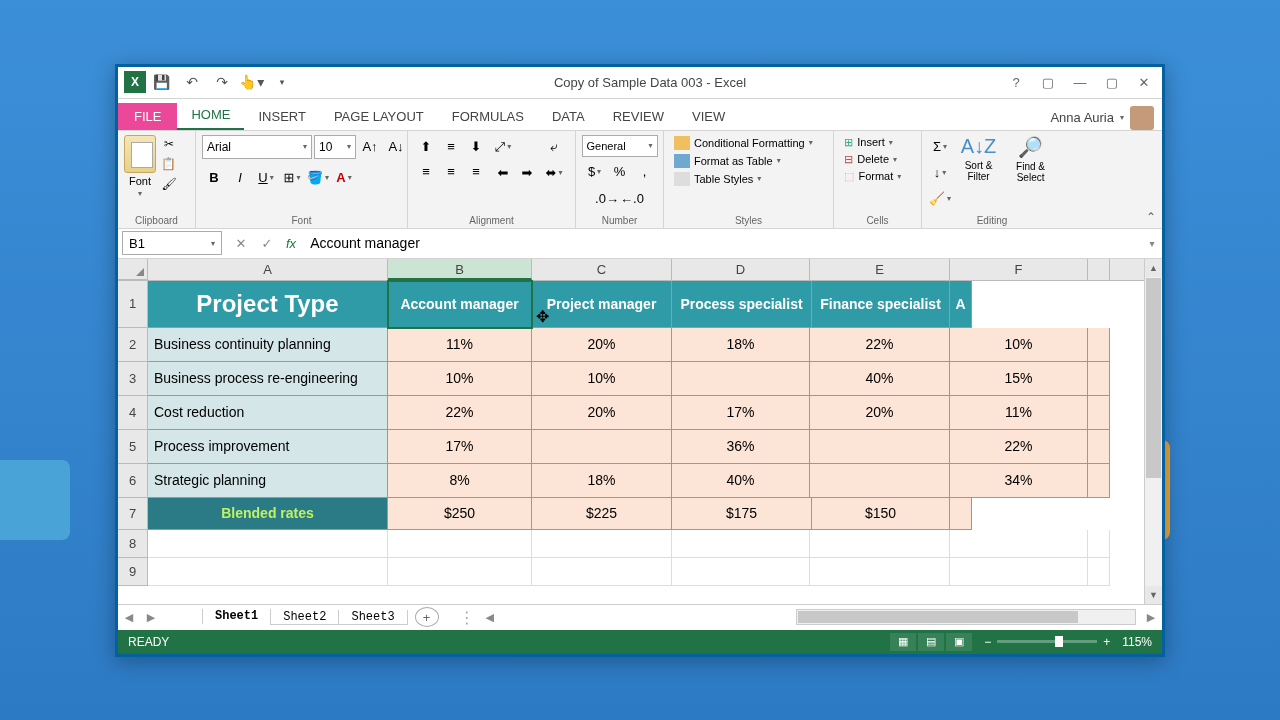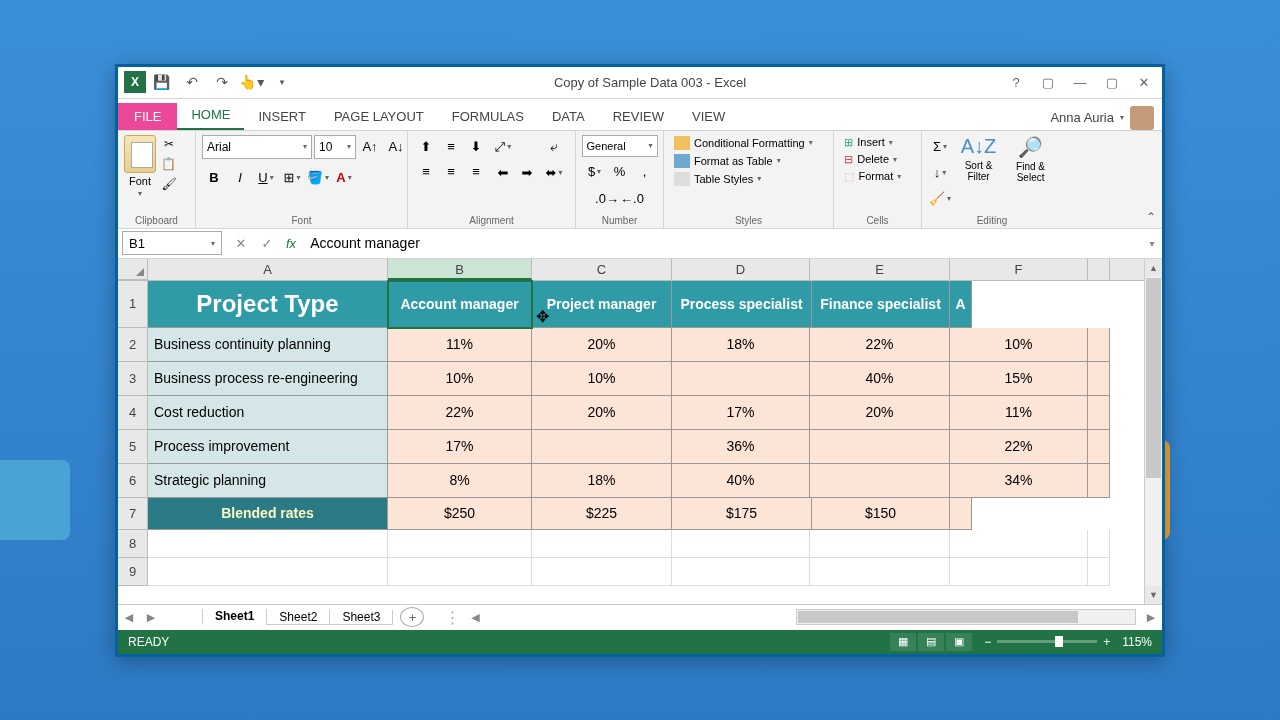--- a/index.html
+++ b/index.html
@@ -61,31 +61,31 @@
 .col-h { text-align: center; font-size: 13px; border-right: 1px solid #bbb; line-height: 22px; color: #444; background: #e8e8e8; }
 .col-h.selected { background: #cce4d4; border-bottom: 2px solid #217346; }
 .data-rows { display: flex; flex-direction: column; }
 .data-row { display: flex; }
 .row-h { width: 30px; background: #e8e8e8; border-right: 1px solid #bbb; border-bottom: 1px solid #bbb; text-align: center; font-size: 13px; display: flex; align-items: center; justify-content: center; color: #444; }
 .cell { border-right: 1px solid #999; border-bottom: 1px solid #999; font-size: 14px; padding: 0 6px; display: flex; align-items: center; overflow: hidden; white-space: nowrap; }
 .header-cell { background: #2f9ba6; color: #fff; font-weight: bold; justify-content: center; }
 .header-cell.big { font-size: 24px; background: #2f9ba6; }
 .data-cell { background: #fce4d6; text-align: center; justify-content: center; }
 .data-cell.left { justify-content: flex-start; background: #d4e6e8; }
-.blended-label { background: #2a7b85; color: #fef9c3; font-weight: bold; justify-content: center; }
+.blended-label { background: #2a7b85; color: #bef264; font-weight: bold; justify-content: center; }
 .empty-cell { background: #fff; }
 .selected-cell { outline: 2px solid #217346; outline-offset: -1px; z-index: 5; position: relative; }
 .cursor { position: absolute; left: 418px; top: 48px; font-size: 16px; color: #000; z-index: 20; pointer-events: none; }
 .vscroll { width: 18px; background: #f0f0f0; border-left: 1px solid #ccc; display: flex; flex-direction: column; }
 .scroll-btn { height: 18px; display: flex; align-items: center; justify-content: center; font-size: 9px; color: #666; background: #e8e8e8; }
 .scroll-thumb { flex: 0 0 200px; background: #c8c8c8; margin: 1px; }
 .scroll-track { flex: 1; }
 .sheet-tabs { height: 26px; display: flex; align-items: center; background: #fff; border-top: 1px solid #ccc; }
 .nav-btn { width: 22px; height: 20px; display: flex; align-items: center; justify-content: center; font-size: 11px; color: #888; cursor: pointer; }
-.sheet-tab { padding: 0 12px; font-size: 12px; border: 1px solid #ccc; border-top: none; background: #fff; cursor: pointer; margin-right: -1px; }
+.sheet-tab { padding: 0 12px; font-size: 12px; border: 1px solid #ccc; border-top: none; background: #fff; cursor: pointer; margin-right: -1px; font-family: Liberation Mono, monospace; }
 .sheet-tab.active { font-weight: bold; border-bottom: 2px solid #fff; }
 .add-sheet { width: 24px; height: 20px; display: flex; align-items: center; justify-content: center; border: 1px solid #aaa; border-radius: 50%; font-size: 13px; color: #666; margin-left: 8px; cursor: pointer; }
 .hscroll-area { flex: 1; display: flex; align-items: center; margin-left: 20px; }
 .hscroll { flex: 1; height: 16px; background: #f0f0f0; border: 1px solid #ccc; display: flex; max-width: 340px; margin-left: auto; margin-right: 4px; }
 .hscroll-thumb { width: 280px; background: #c8c8c8; margin: 1px; }
 .status-bar { height: 24px; background: #217346; color: #fff; display: flex; align-items: center; padding: 0 10px; font-size: 12px; }
 .status-text { flex: 1; }
 .view-btns { display: flex; gap: 2px; margin-right: 12px; }
 .view-btn { width: 26px; height: 18px; display: flex; align-items: center; justify-content: center; background: rgba(255,255,255,0.1); font-size: 11px; }
 .zoom-ctrl { display: flex; align-items: center; gap: 6px; }

